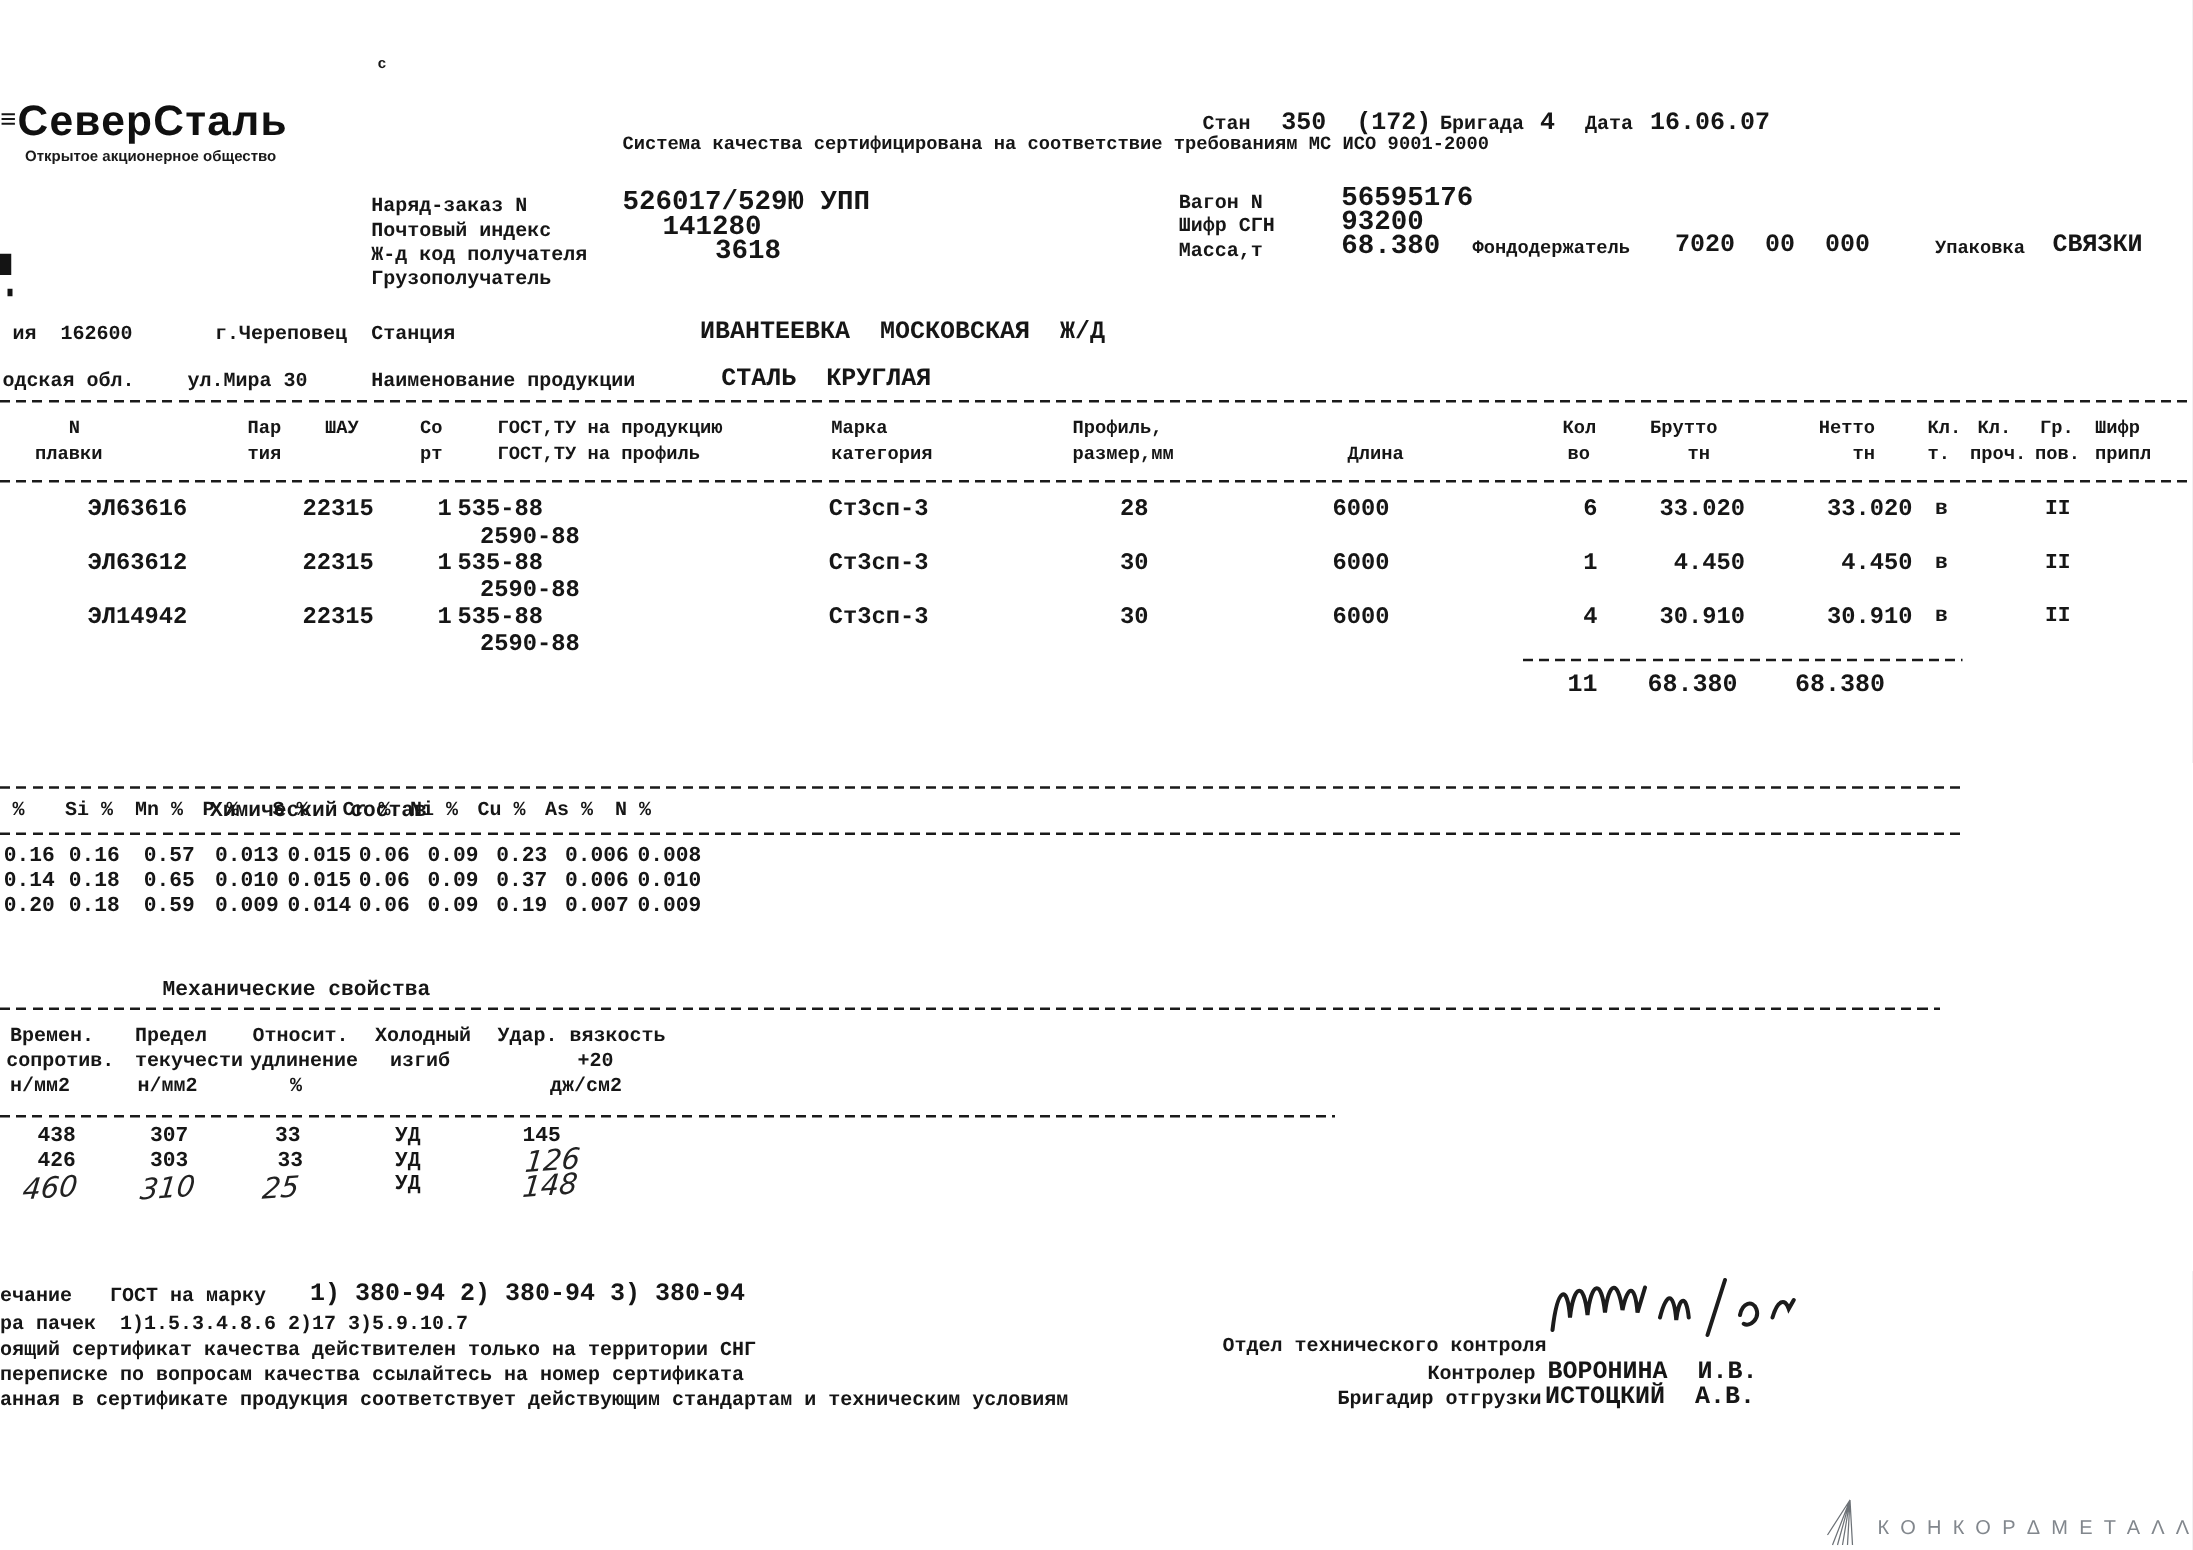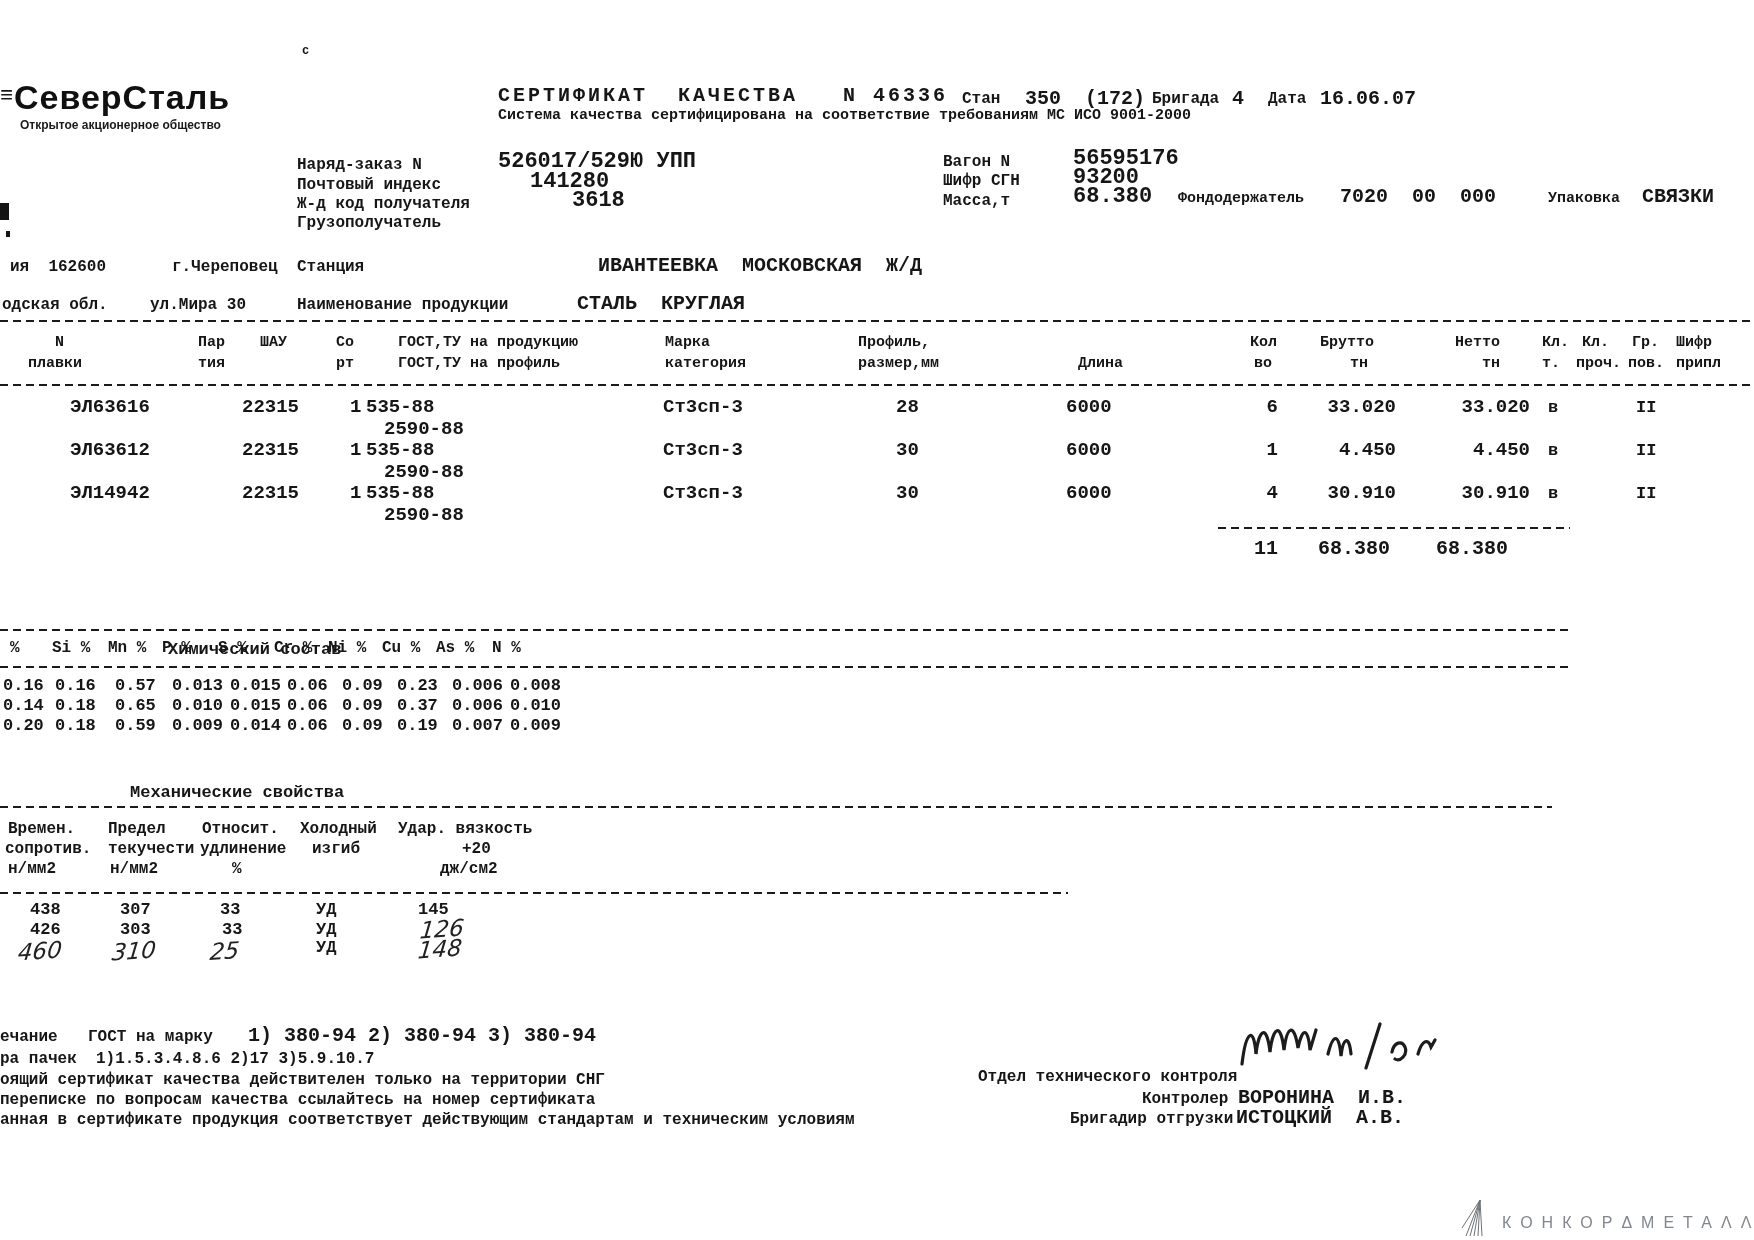--- a/index.html
+++ b/index.html
@@ -27,21 +27,20 @@
 <div class="page">
 
   <div class="abs s12" style="left:302px;top:44px;">с</div>
   <div class="blot" style="left:0;top:203px;width:9px;height:17px;"></div>
   <div class="blot" style="left:6px;top:231px;width:4px;height:6px;"></div>
 
   <div class="abs" style="left:0px;top:84px;font-size:22px;">≡</div>
   <div class="abs logo-name" style="left:14px;top:78px;">СеверСталь</div>
   <div class="abs logo-sub" style="left:20px;top:118px;">Открытое акционерное общество</div>
 
-  <div class="abs s20 title" style="left:498px;top:84px;">СЕРТИФИКАТ  КАЧЕСТВА   N 46336</div>
   <div class="abs s16" style="left:962px;top:90px;">Стан</div>
   <div class="abs s20" style="left:1025px;top:87px;text-align:right;">350  (172)</div>
   <div class="abs s16" style="left:1152px;top:90px;">Бригада</div>
   <div class="abs s20" style="left:1232px;top:87px;">4</div>
   <div class="abs s16" style="left:1268px;top:90px;">Дата</div>
   <div class="abs s20" style="left:1320px;top:87px;">16.06.07</div>
   <div class="abs s15" style="left:498px;top:107px;">Система качества сертифицирована на соответствие требованиям МС ИСО 9001-2000</div>
 
   <div class="abs s16" style="left:297px;top:156px;">Наряд-заказ N</div>
   <div class="abs s22" style="left:498px;top:149px;">526017/529Ю УПП</div>
@@ -58,21 +57,21 @@
   <div class="abs s16" style="left:943px;top:192px;">Масса,т</div>
   <div class="abs s22" style="left:1073px;top:184px;">68.380</div>
   <div class="abs s15" style="left:1178px;top:190px;">Фондодержатель</div>
   <div class="abs s20" style="left:1340px;top:185px;">7020  00  000</div>
   <div class="abs s15" style="left:1548px;top:190px;">Упаковка</div>
   <div class="abs s20" style="left:1642px;top:185px;">СВЯЗКИ</div>
 
   <div class="abs s16" style="left:10px;top:258px;">ия  162600</div>
   <div class="abs s16" style="left:172px;top:258px;">г.Череповец</div>
   <div class="abs s16" style="left:297px;top:258px;">Станция</div>
-  <div class="abs s20" style="left:598px;top:254px;">ИВАНТЕЕВКА  МОСКОВСКАЯ  Ж/Д</div>
+  <div class="abs s20" style="left:560px;top:254px;">ИВАНТЕЕВКА  МОСКОВСКАЯ  Ж/Д</div>
   <div class="abs s16" style="left:2px;top:296px;">одская обл.</div>
   <div class="abs s16" style="left:150px;top:296px;">ул.Мира 30</div>
   <div class="abs s16" style="left:297px;top:296px;">Наименование продукции</div>
   <div class="abs s20" style="left:577px;top:292px;">СТАЛЬ  КРУГЛАЯ</div>
 
   <div class="dash" style="left:0;top:320px;width:1754px;"></div>
 
   <div class="abs s15" style="left:55px;top:334px;">N</div>
   <div class="abs s15" style="left:28px;top:355px;">плавки</div>
   <div class="abs s15" style="left:198px;top:334px;">Пар</div>

